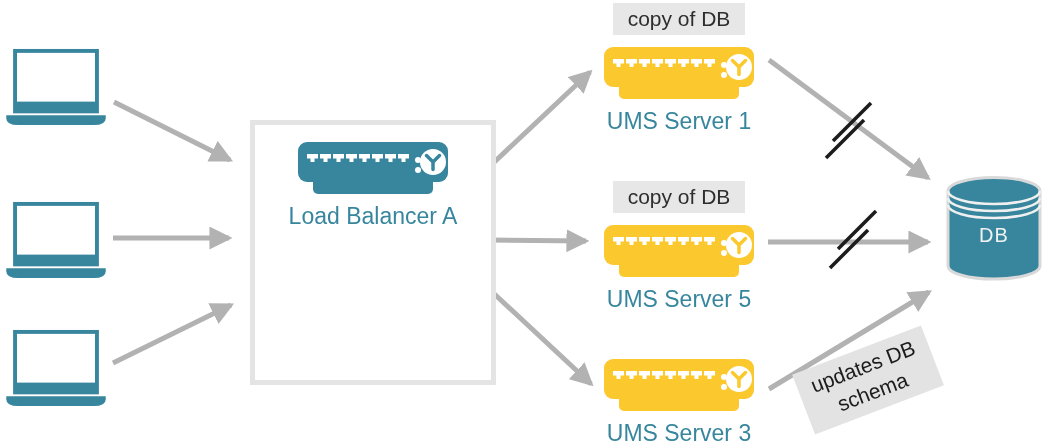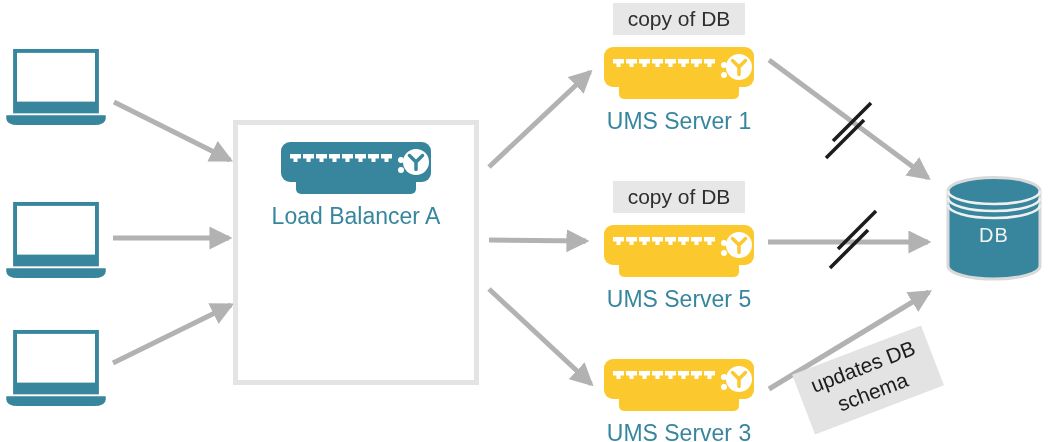--- a/index.html
+++ b/index.html
@@ -14,21 +14,21 @@
   .connectors{position:absolute;left:0;top:0;width:1052px;height:442px;pointer-events:none;}
   .connectors line.arrow{stroke:var(--arrow-gray);stroke-width:5;}
   .ah-fill{fill:var(--arrow-gray);}
   .slash{stroke:var(--slash-black);stroke-width:3.5;}
 
   .client{position:absolute;left:5px;width:102px;height:78px;}
   .client-1{top:48px;} .client-2{top:201px;} .client-3{top:329px;}
   .screen{fill:#fff;stroke:var(--teal);stroke-width:4;}
   .lap-fill{fill:var(--teal);}
 
-  .lb-box{position:absolute;left:233px;top:120px;width:246px;height:265px;
+  .lb-box{position:absolute;left:250px;top:120px;width:246px;height:265px;
     border:5px solid var(--box-border);background:#fff;box-sizing:border-box;}
   .lb-node{position:absolute;left:0;width:100%;text-align:center;}
   .lb-node-a{top:16px;} .lb-node-b{top:153px;}
 
   .rack-icon{display:inline-block;}
   .icon-teal .body-fill{fill:var(--teal);}
   .icon-yellow .body-fill{fill:var(--yellow);}
   .rack-icon .ports{fill:#fff;}
   .rack-icon .glyph{fill:none;stroke-width:3.5;stroke-linecap:round;stroke-linejoin:round;}
   .icon-teal .glyph{stroke:var(--teal);}

